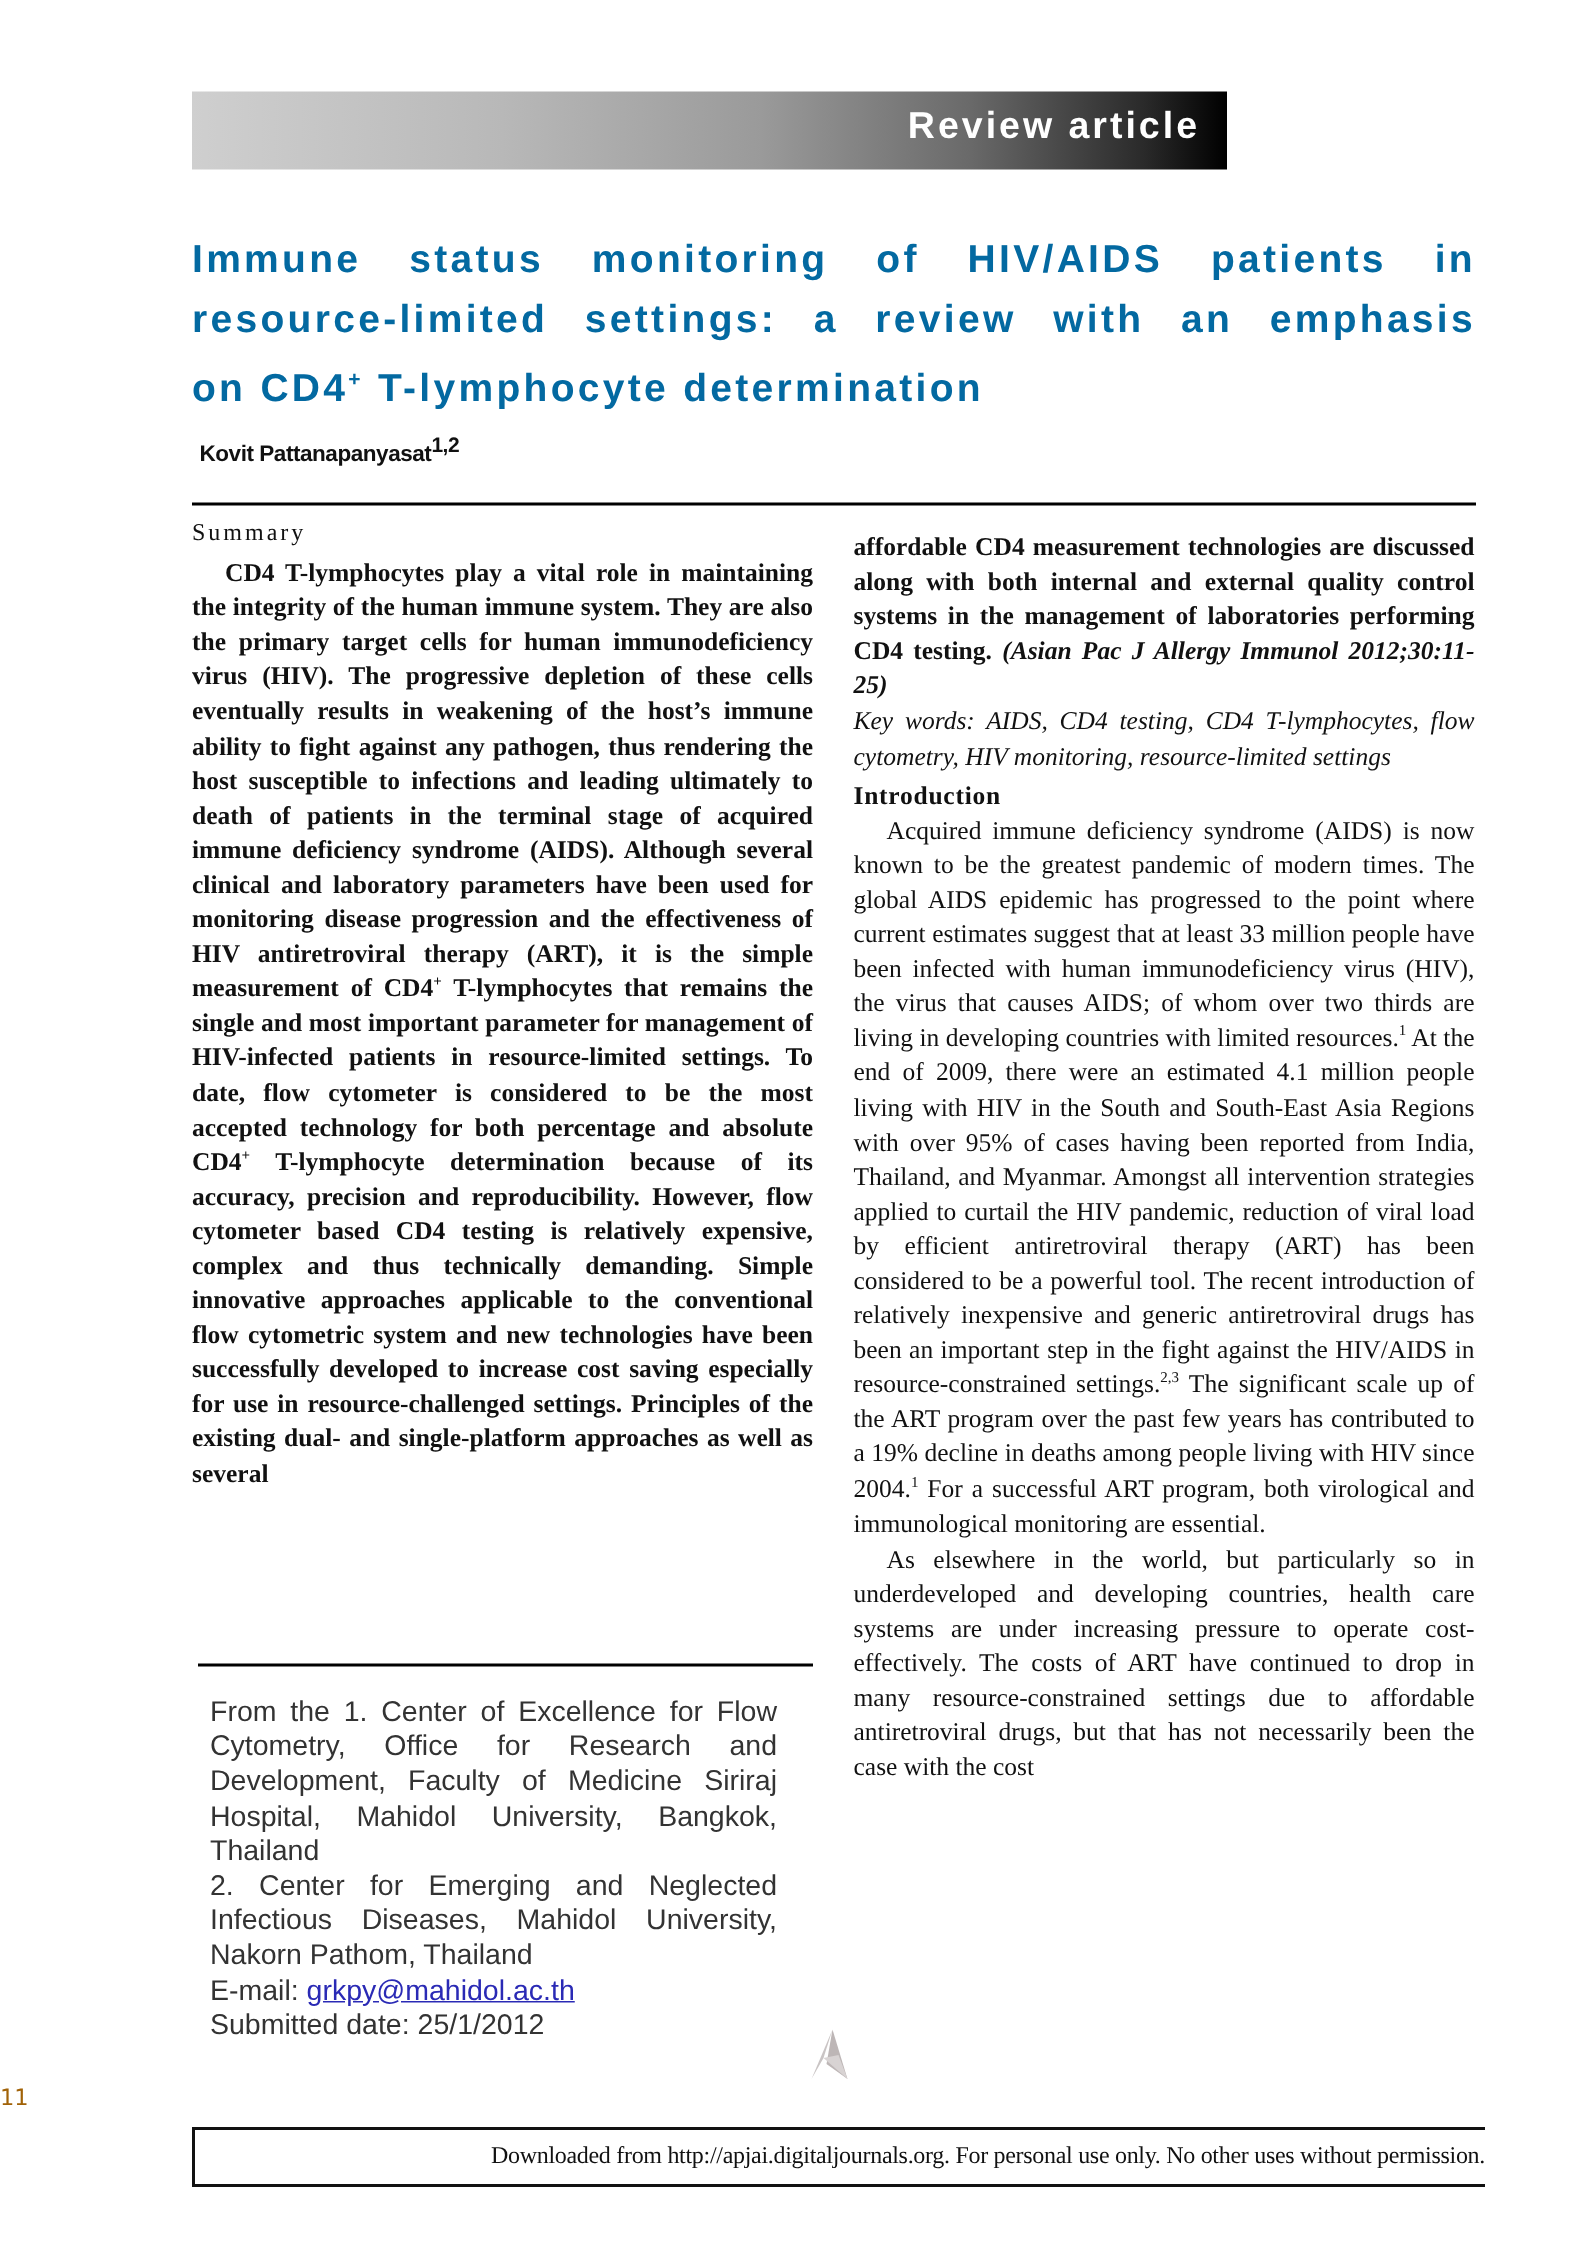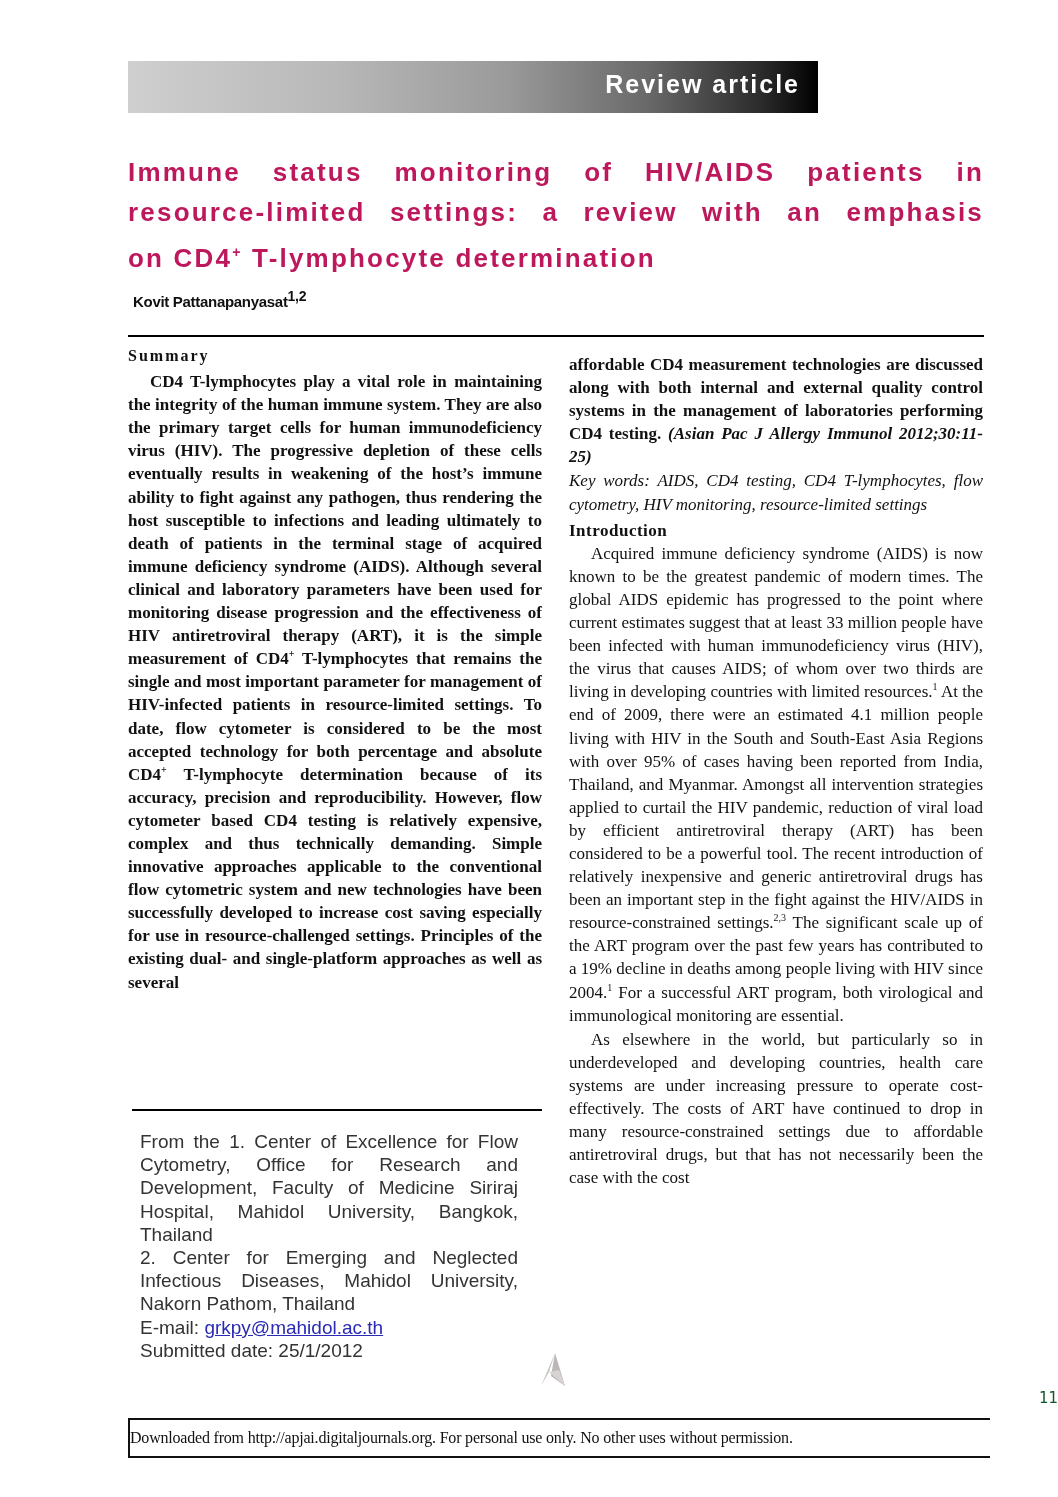--- a/index.html
+++ b/index.html
@@ -1,47 +1,47 @@
 <!DOCTYPE html>
 <html><head>
 <meta charset="utf-8">
 <style>
   html, body { margin:0; padding:0; background:#fff; }
   body { width:1058px; height:1497px; position:relative; overflow:hidden; color:#111; }
   .banner { position:absolute; left:128px; top:61px; width:690px; height:52px;
     background:linear-gradient(to right, #cfcfcf 0%, #b8b8b8 30%, #9a9a9a 55%, #6a6a6a 75%, #2a2a2a 92%, #000 100%); }
   .banner-label { position:absolute; right:18px; top:9px; color:#fff; font-family:"Liberation Sans", sans-serif; font-weight:bold; font-size:25px; letter-spacing:2px; }
-  .title { position:absolute; left:128px; top:152px; width:856px; font-family:"Liberation Sans", sans-serif; font-weight:bold; font-size:26px; line-height:40px; letter-spacing:2.2px; text-align:justify; text-align-last:left; color:#be185d; }
+  .title { position:absolute; left:128px; top:152px; width:856px; font-family:"Liberation Sans", sans-serif; font-weight:bold; font-size:26px; line-height:40px; letter-spacing:2.2px; text-align:justify; text-align-last:left; color:#0369a1; }
   .title .line { display:block; text-align:justify; text-align-last:justify; }
   .title .line.last { text-align-last:left; }
   .title sup { font-size:14px; vertical-align:10px; }
   .author { position:absolute; left:133px; top:288px; font-family:"Liberation Sans", sans-serif; font-weight:bold; font-size:15px; letter-spacing:-0.3px; }
   .author sup { font-size:14px; vertical-align:6px; }
   .rule-top { position:absolute; left:128px; top:335px; width:856px; height:2px; background:#000; }
   .col { position:absolute; font-family:"Liberation Serif", serif; font-size:17px; line-height:23.1px; text-align:justify; }
   .col-left { left:128px; top:344px; width:414px; }
   .col-right { left:569px; top:353px; width:414px; }
-  .section-head { font-family:"Liberation Serif", serif; font-weight:bold; font-size:16px; letter-spacing:2px; margin:0 0 3px 0; }
+  .section-head { font-family:"Liberation Serif", serif; font-weight:normal; font-size:16px; letter-spacing:2px; margin:0 0 3px 0; }
   .summary-body { font-weight:bold; }
   .indent { text-indent:22px; }
   .summary-body sup, .col sup { font-size:10px; vertical-align:7px; line-height:0; }
   .citation { font-style:italic; }
   .keywords { font-style:italic; margin-top:21px; }
   .kw-label { font-weight:normal; }
   .intro-head { font-weight:bold; font-size:17px; letter-spacing:0.5px; margin-top:3px; }
   .p { margin:0; }
   .p + .p { margin-top:1px; }
   .rule-foot { position:absolute; left:132px; top:1109px; width:410px; height:2px; background:#000; }
   .affil { position:absolute; left:140px; top:1130px; width:378px; font-family:Liberation Sans, sans-serif; font-size:19px; line-height:23.2px; color:#333; text-align:justify; }
   .affil .ln { display:block; }
   .affil a { color:#2a2ab5; text-decoration:underline; }
   .logo { position:absolute; left:535px; top:1352px; width:34px; height:36px; }
-  .page-num { position:absolute; left:0; width:1058px; top:1389px; text-align:right; font-family:"DejaVu Sans", sans-serif; font-size:15px; color:#14532d; }
+  .page-num { position:absolute; left:0; width:1058px; top:1389px; text-align:left; font-family:"DejaVu Sans", sans-serif; font-size:15px; color:#a16207; }
   .dl-box { position:absolute; left:128px; top:1418px; width:862px; height:40px; border:2px solid #111; box-sizing:border-box; border-right:none; }
-  .dl-text { position:absolute; left:0; right:0; top:9px; text-align:left; font-family:"Liberation Serif", serif; font-size:16px; letter-spacing:-0.2px; color:#111; }
+  .dl-text { position:absolute; left:0; right:0; top:9px; text-align:right; font-family:"Liberation Serif", serif; font-size:16px; letter-spacing:-0.2px; color:#111; }
 </style>
 </head>
 <body>
 
 <div class="banner">
   <span class="banner-label">Review article</span>
 </div>
 
 <h1 class="title" style="margin:0;">
   <span class="line">Immune status monitoring of HIV/AIDS patients in</span>

